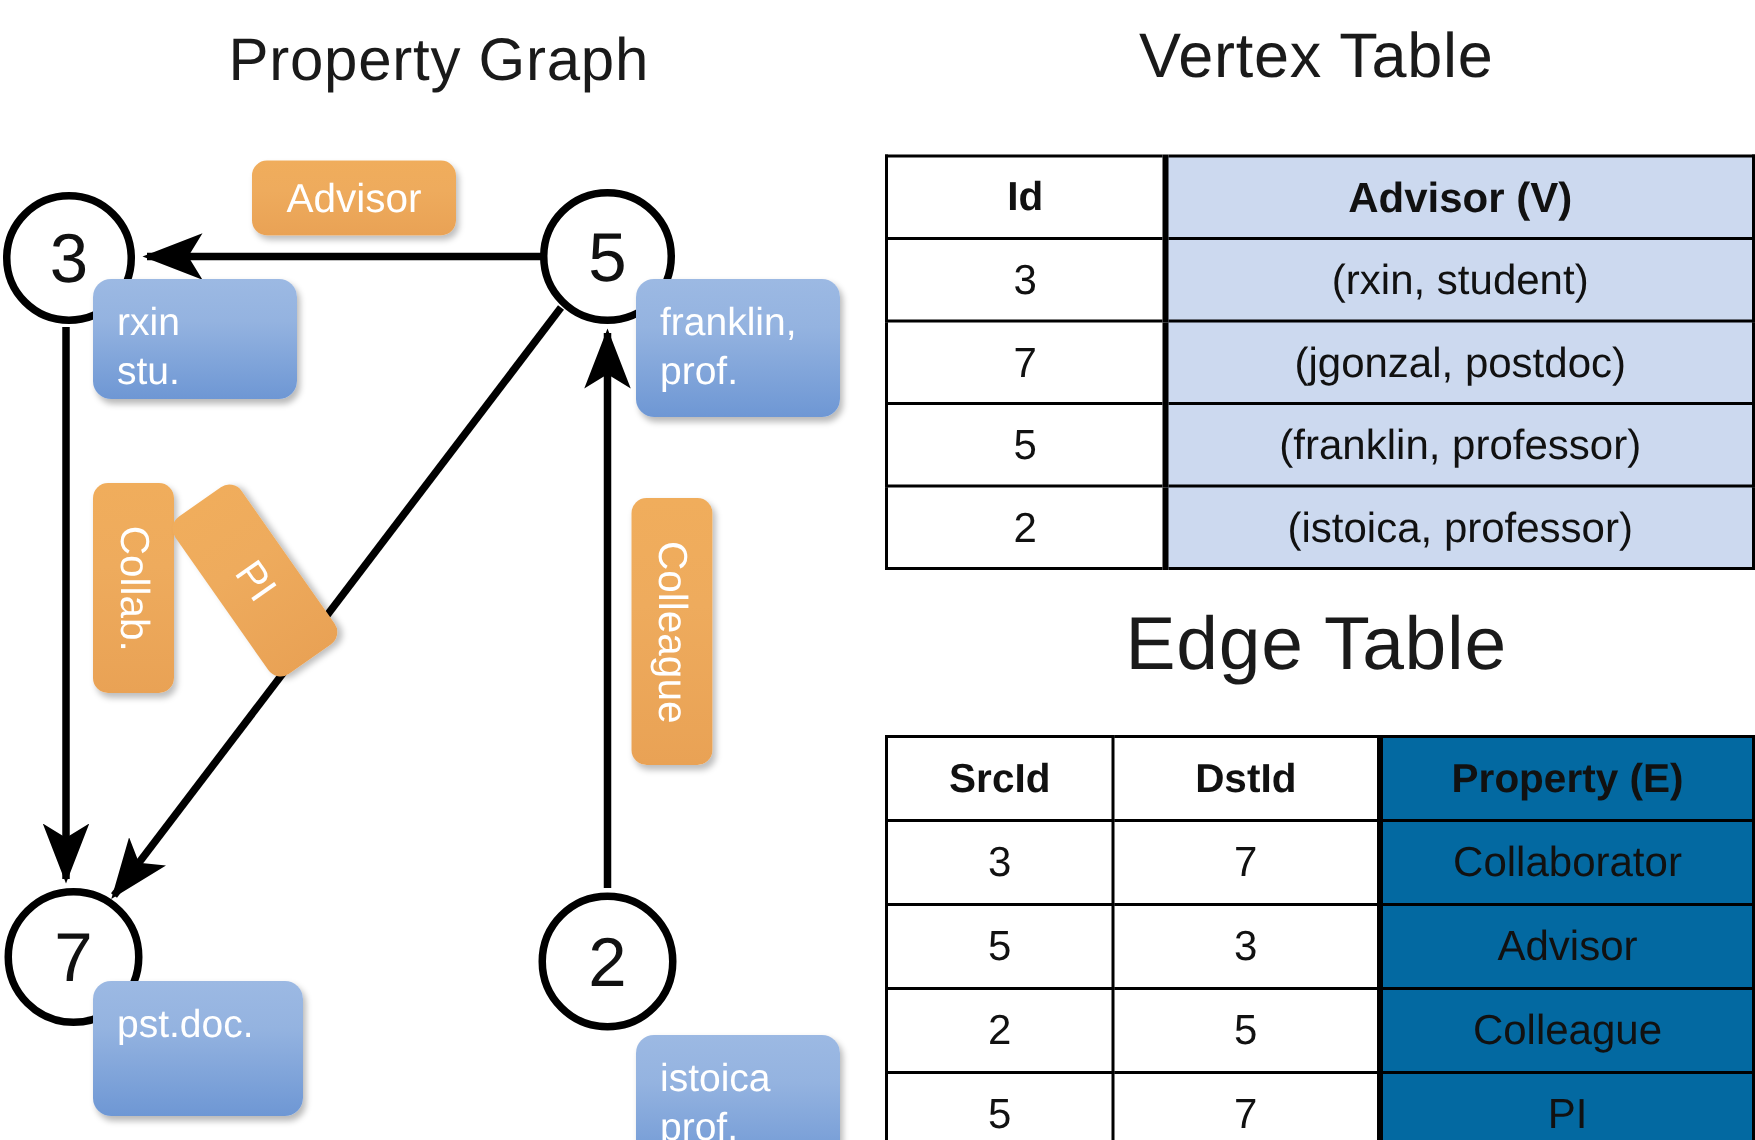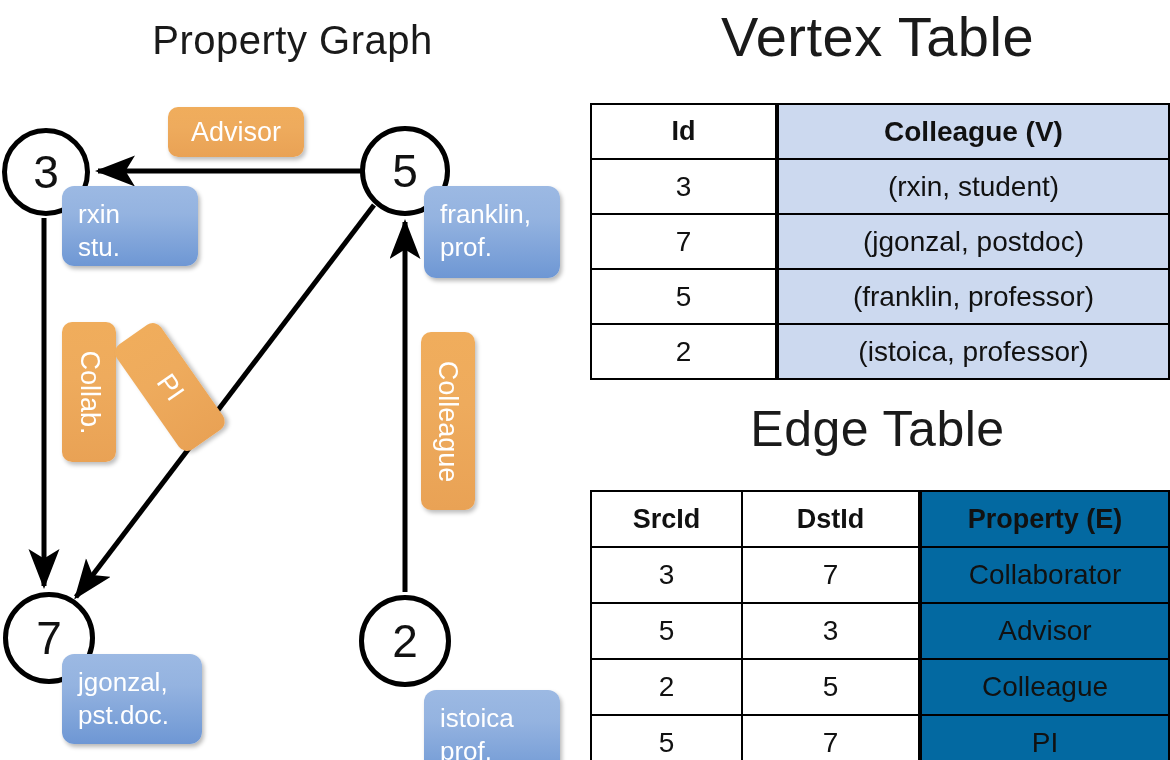--- a/index.html
+++ b/index.html
@@ -28,21 +28,21 @@
   }
   #title-property-graph {
     left: 0px; top: 8px; width: 585px;
     text-align: center;
     font-size: 40px;
     line-height: 64px;
   }
   #title-vertex-table {
     left: 585px; top: 6px; width: 585px;
     text-align: center;
-    font-size: 56px;
+    font-size: 42px;
     line-height: 62px;
   }
   #title-edge-table {
     left: 585px; top: 398px; width: 585px;
     text-align: center;
     font-size: 50px;
     line-height: 62px;
   }
 
   
@@ -231,21 +231,20 @@
 
   <div class="prop-box" id="prop-rxin">
     <div>rxin</div>
     <div>stu.</div>
   </div>
   <div class="prop-box" id="prop-franklin">
     <div>franklin,</div>
     <div>prof.</div>
   </div>
   <div class="prop-box" id="prop-jgonzal">
-    <div>jgonzal,</div>
     <div>pst.doc.</div>
   </div>
   <div class="prop-box" id="prop-istoica">
     <div>istoica</div>
     <div>prof.</div>
   </div>
 
   <div class="edge-box" id="edge-advisor">
     <span class="htext">Advisor</span>
   </div>
@@ -261,21 +260,21 @@
 </div>
 
 <table class="tbl" id="vertex-table">
   <colgroup>
     <col class="c-id">
       <col class="c-prop">
   </colgroup>
   <thead>
     <tr>
       <th class="h-id">Id</th>
-      <th class="h-prop">Colleague (V)</th>
+      <th class="h-prop">Advisor (V)</th>
     </tr>
   </thead>
   <tbody>
     <tr>
       <td class="cell-id">3</td>
       <td class="cell-prop">(rxin, student)</td>
     </tr>
     <tr>
       <td class="cell-id">7</td>
       <td class="cell-prop">(jgonzal, postdoc)</td>

